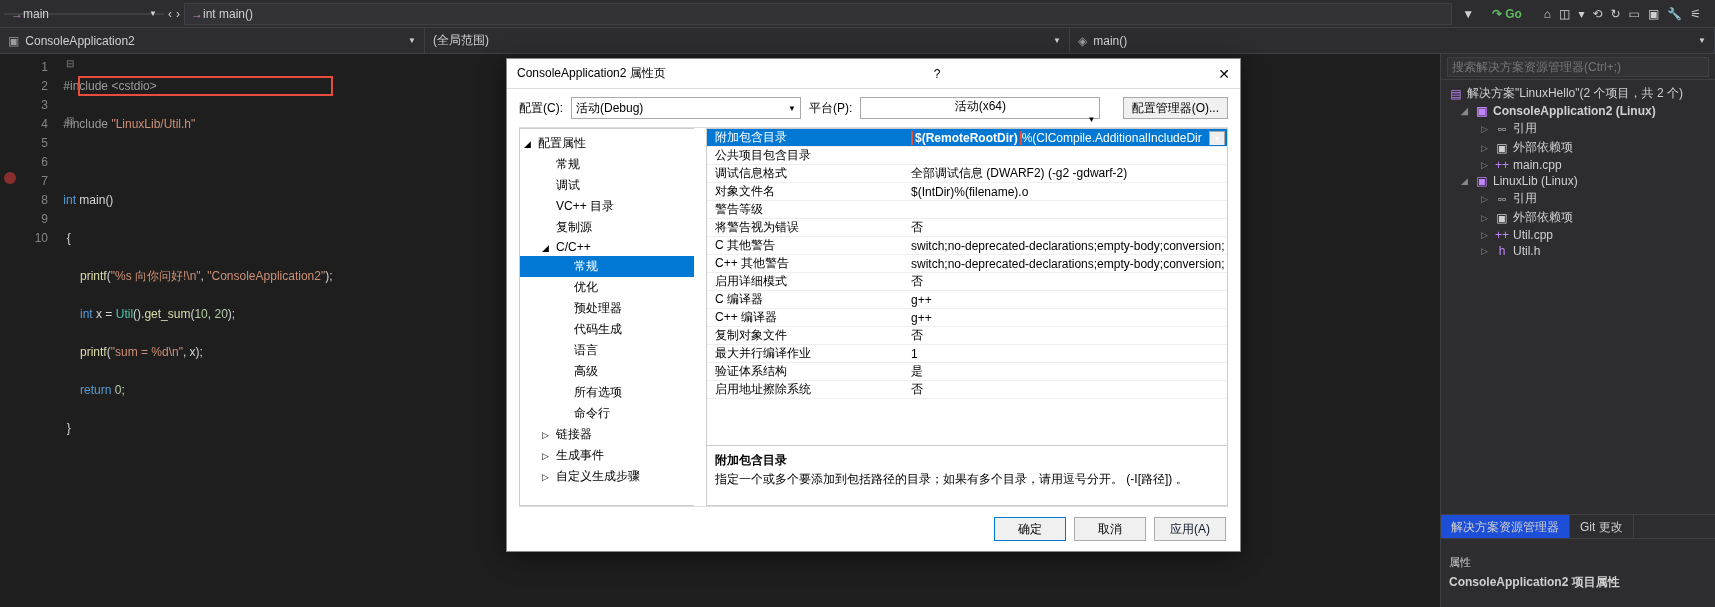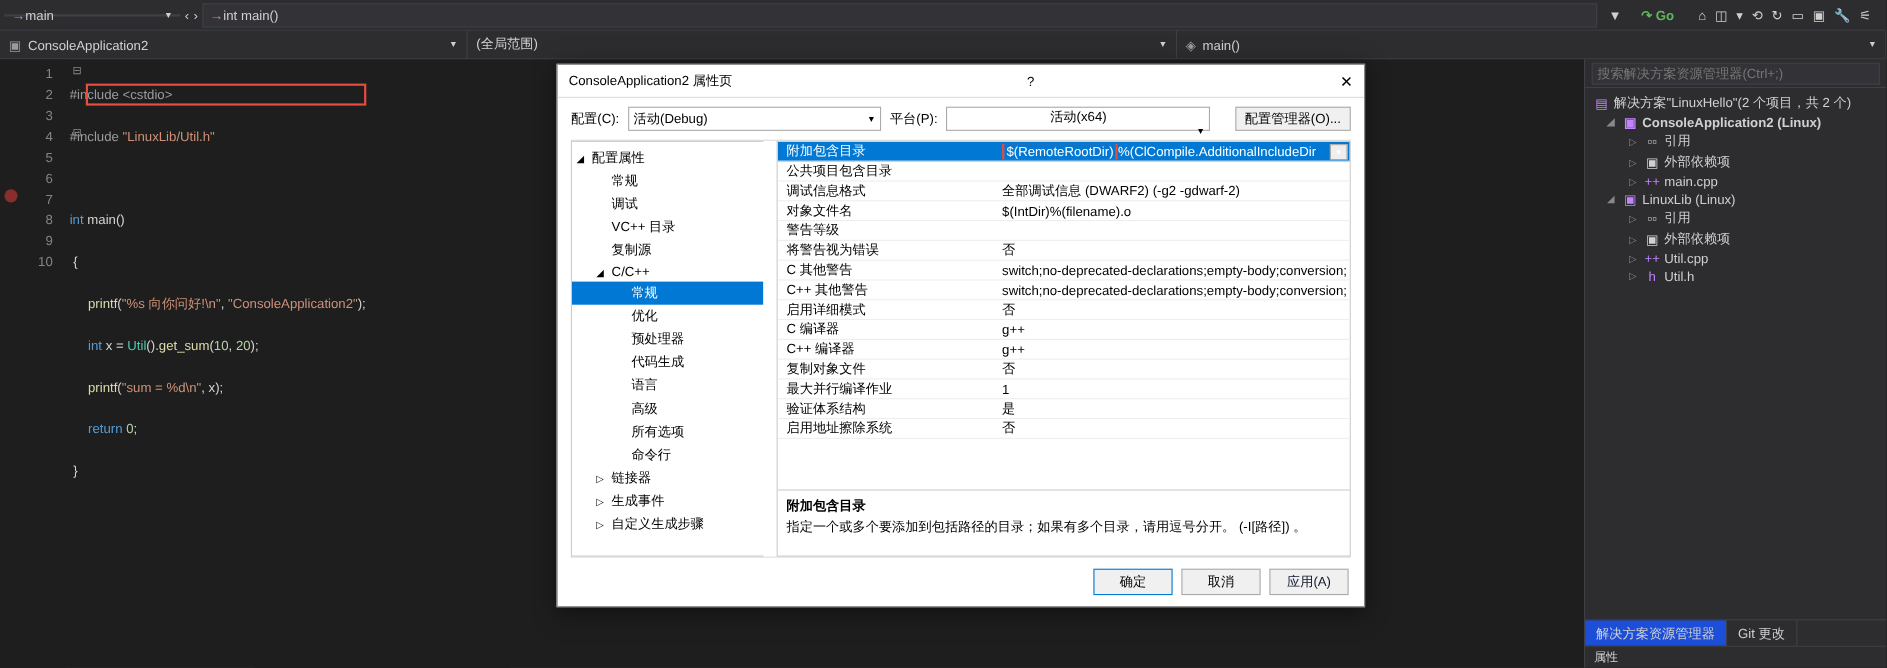--- a/index.html
+++ b/index.html
@@ -57,21 +57,21 @@
 .tree-item.l2 { padding-left: 36px; }
 .tree-item.l3 { padding-left: 54px; }
 .tree-item.selected { background: #0078d4; color: #fff; }
 .tree-item .exp { display:inline-block; width:10px; margin-left:-14px; margin-right:4px; font-size:9px; }
 .props { flex: 1; border: 1px solid #ccc; display:flex; flex-direction:column;margin-left:12px; }
 .prop-grid { flex:1; overflow:auto; }
 .prop-row { display: flex; height: 18px; align-items: center; border-bottom: 1px solid #eee; font-size: 12px; }
 .prop-row.selected { background: #0078d4; color: #fff; }
 .prop-name { width: 200px; padding-left: 8px; }
 .prop-val { flex: 1; padding-left: 4px; overflow: hidden; white-space: nowrap; position: relative; }
-.val-highlight { border: 2px solid #e74c3c; padding: 0 2px; }
+.val-highlight { border: 2px solid #e74c3c; padding: 0 2px; font-weight: bold; }
 .val-dd { position:absolute; right:2px; top:0; border:1px solid #aaa; width:16px; height:16px; background:#eee; display:flex; align-items:center; justify-content:center; font-size:8px; }
 .prop-desc { border-top: 1px solid #ccc; padding: 6px 8px; height: 60px; font-size:12px; }
 .prop-desc .desc-title { font-weight: bold; margin-bottom: 2px; }
 .dlg-buttons { height: 44px; display: flex; align-items: center; justify-content: flex-end; padding: 0 14px; gap: 8px; }
 .dlg-buttons button { height: 24px; width: 72px; border: 1px solid #aaa; background: #f0f0f0; }
 .dlg-buttons button.primary { border: 1px solid #0078d4; }
 .dlg-buttons button:disabled { color: #0f172a; }
 
 
 .right-panel { width: 275px; background: #2d2d30; border-left: 1px solid #3f3f46; display: flex; flex-direction: column; }
@@ -85,21 +85,21 @@
 .rp-item.l2 { padding-left: 40px; }
 .ico { display:inline-block; width:14px; text-align:center; }
 .ico-sln { color:#c084fc; }
 .ico-proj { color:#c084fc; }
 .ico-ref { color:#d0d0d0; }
 .ico-cpp { color:#c084fc; }
 .ico-h { color:#c084fc; }
 .rp-tabs { height: 24px; border-top: 1px solid #3f3f46; display: flex; }
 .rp-tab { padding: 4px 10px; border-right: 1px solid #3f3f46; }
 .rp-tab.active { background: #1d4ed8; }
-.rp-props { border-top: 1px solid #3f3f46; padding: 0 8px; }
+.rp-props { border-top: 1px solid #3f3f46; padding: 14px 8px; }
 .rp-props-title { font-size:11px; padding:2px 0; }
 .rp-props-sub { font-weight:bold; padding:2px 0; }
 </style>
 </head>
 <body>
 
 <div class="topbar">
   <div class="dropdown main">
     <span class="arrow-ico">→</span>
     <span>main</span>
@@ -233,20 +233,21 @@
           <span class="ico ico-h">h</span>
           <span class="label">Util.h</span>
         </div>
     </div>
     <div class="rp-tabs">
       <div class="rp-tab active">解决方案资源管理器</div>
       <div class="rp-tab">Git 更改</div>
     </div>
     <div class="rp-props">
       <div class="rp-props-title">属性</div>
+      <div class="rp-props-sub">ConsoleApplication2 项目属性</div>
     </div>
   </div>
 </div>
 
 <div class="dialog">
   <div class="dlg-title">
     <span>ConsoleApplication2 属性页</span>
     <span class="help">?</span>
     <span class="close">✕</span>
   </div>

